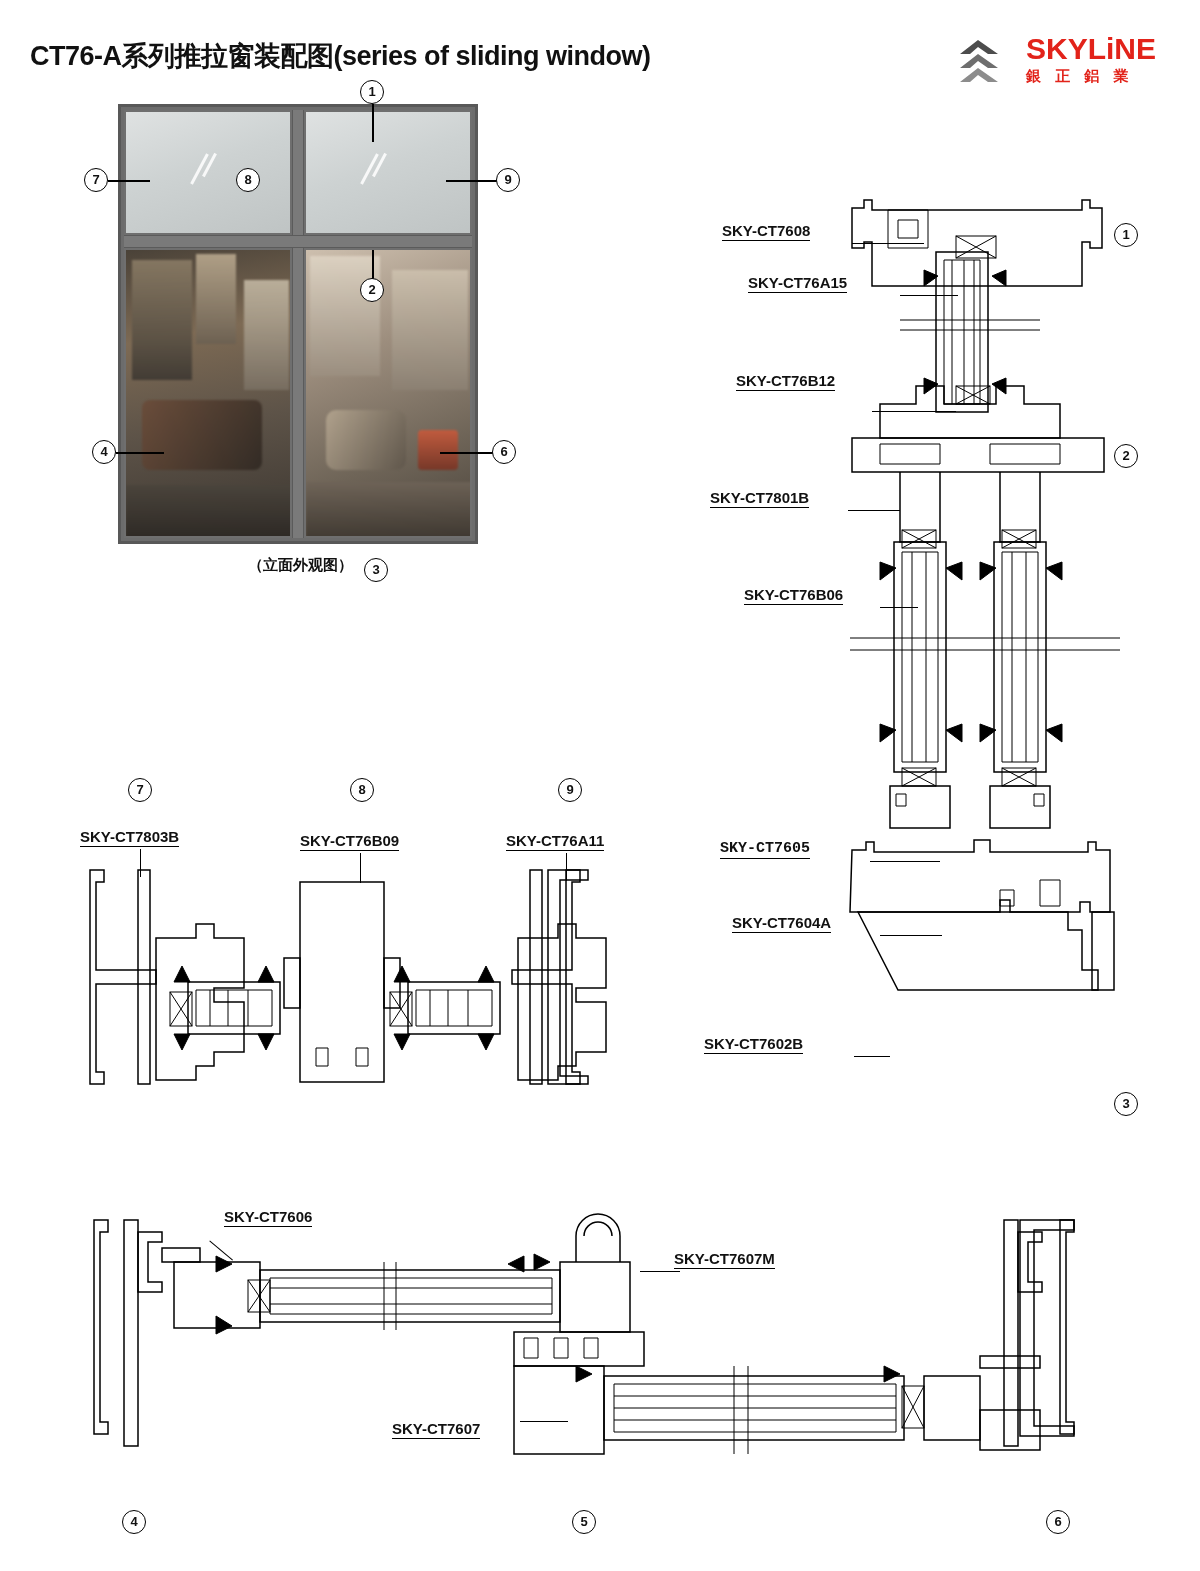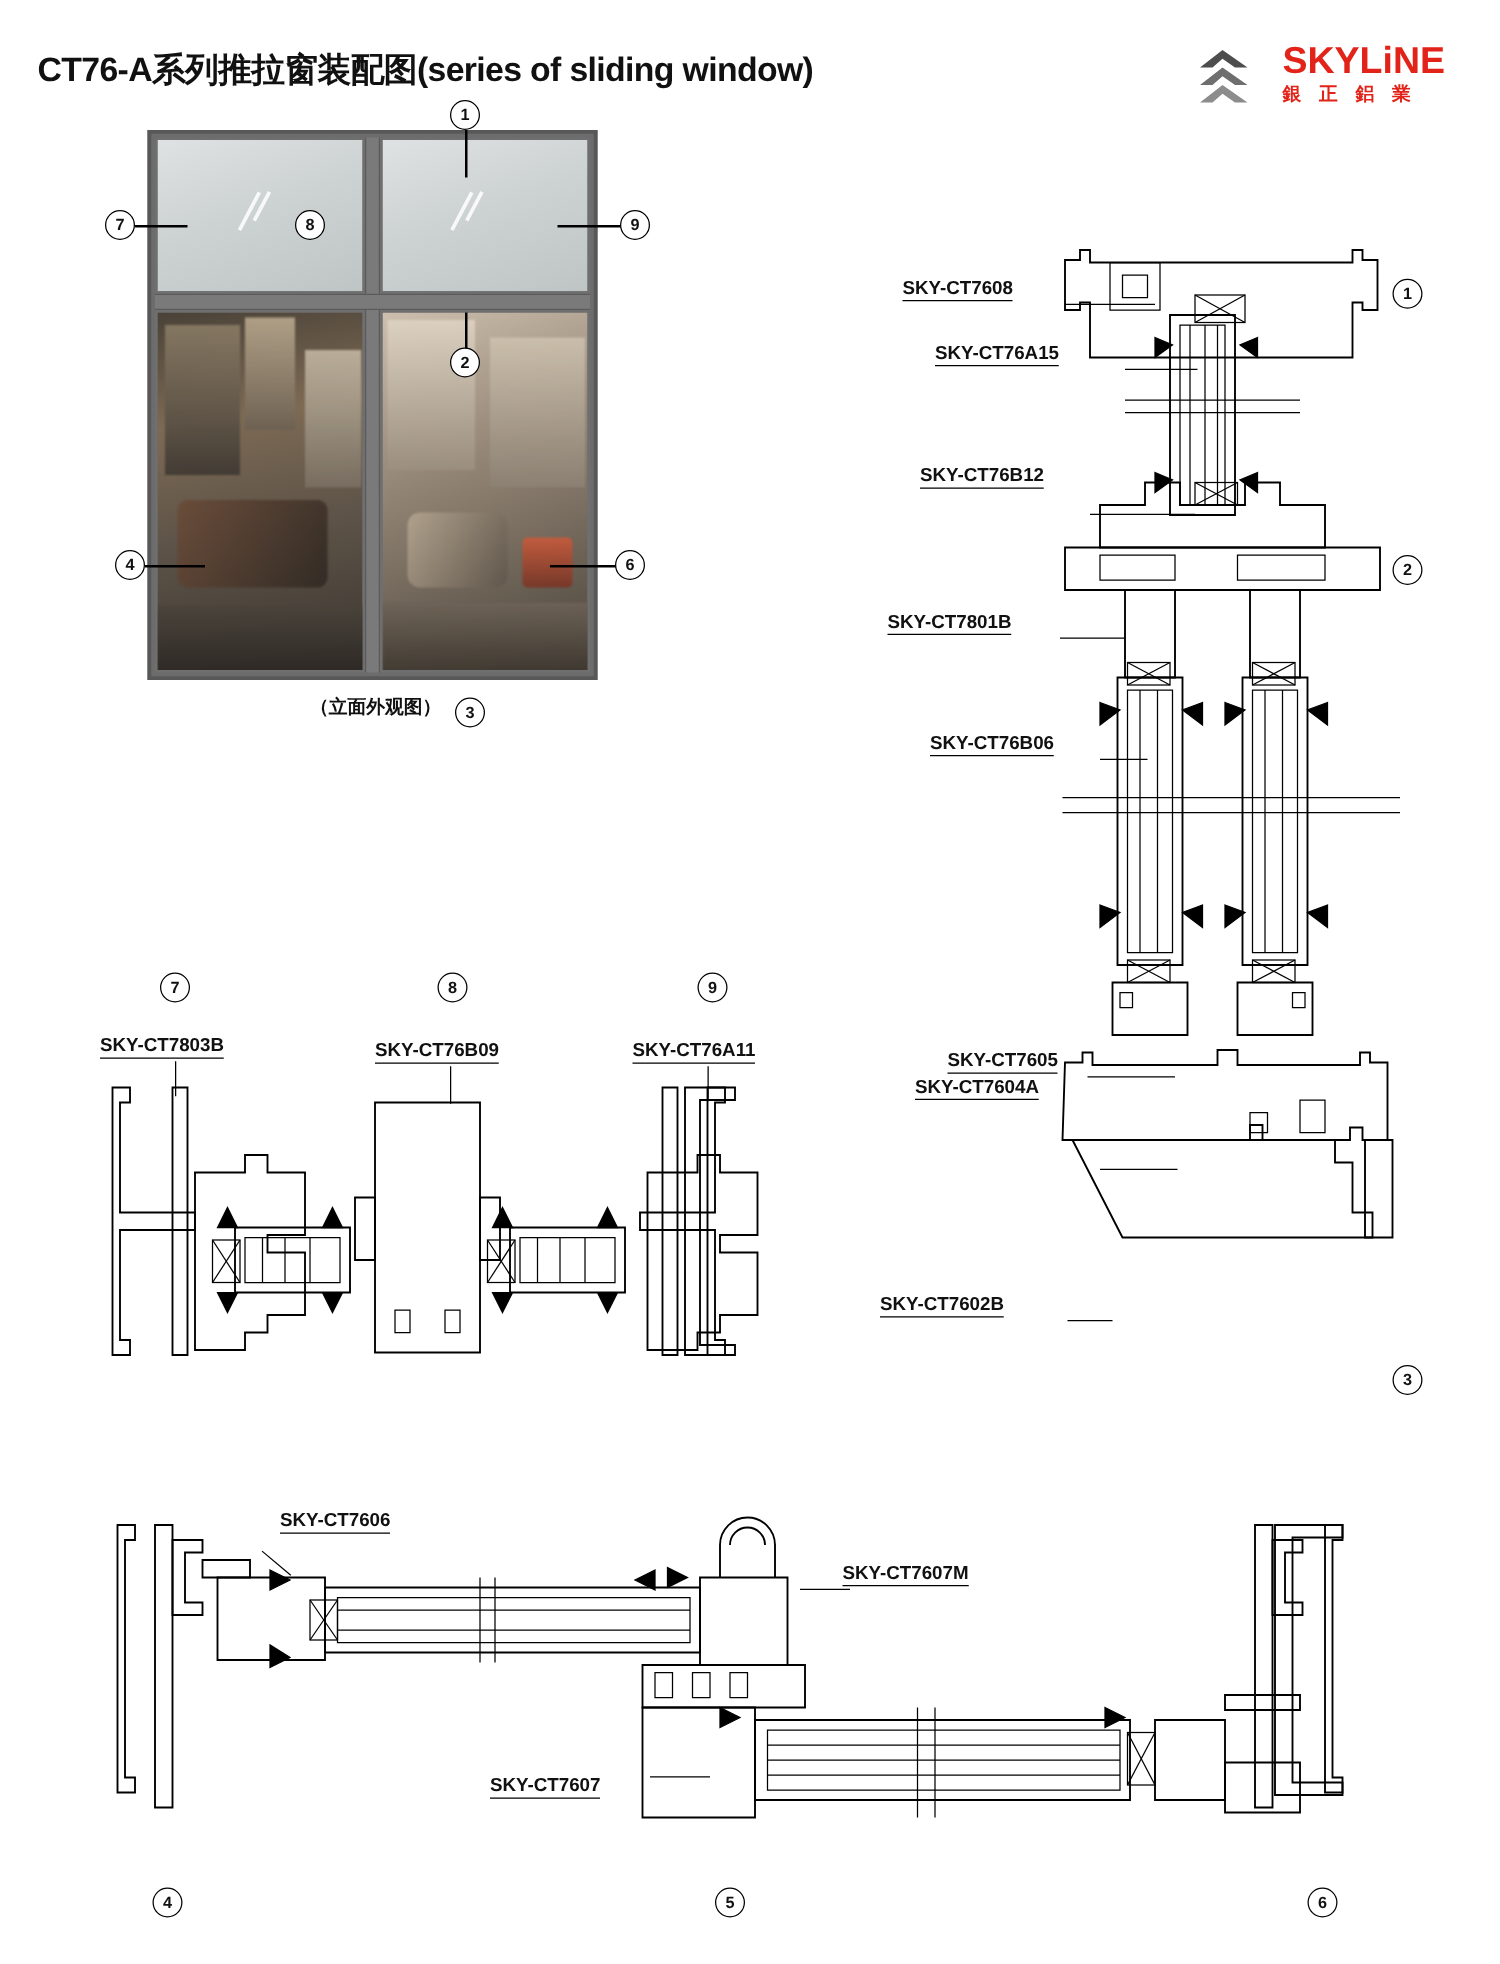--- a/index.html
+++ b/index.html
@@ -241,24 +241,24 @@
 
 <div class="abs plabel" style="left:736px; top:372px;">SKY-CT76B12</div>
 <div class="abs leader" style="left:872px; top:411px; width:84px; height:1.4px;"></div>
 
 <div class="abs plabel" style="left:710px; top:489px;">SKY-CT7801B</div>
 <div class="abs leader" style="left:848px; top:510px; width:52px; height:1.4px;"></div>
 
 <div class="abs plabel" style="left:744px; top:586px;">SKY-CT76B06</div>
 <div class="abs leader" style="left:880px; top:607px; width:38px; height:1.4px;"></div>
 
-<div class="abs plabel" style="left:758px; top:840px;">SKY-CT7605</div>
+<div class="abs plabel" style="left:720px; top:840px;font-family:Liberation Mono, monospace;">SKY-CT7605</div>
 <div class="abs leader" style="left:870px; top:861px; width:70px; height:1.4px;"></div>
 
-<div class="abs plabel" style="left:732px; top:861px;">SKY-CT7604A</div>
+<div class="abs plabel" style="left:732px; top:914px;">SKY-CT7604A</div>
 <div class="abs leader" style="left:880px; top:935px; width:62px; height:1.4px;"></div>
 
 <div class="abs plabel" style="left:704px; top:1035px;">SKY-CT7602B</div>
 <div class="abs leader" style="left:854px; top:1056px; width:36px; height:1.4px;"></div>
 
 <div class="abs bubble" style="left:1114px; top:223px;">1</div>
 <div class="abs bubble" style="left:1114px; top:444px;">2</div>
 <div class="abs bubble" style="left:1114px; top:1092px;">3</div>
 
 <div class="abs" style="left:78px; top:862px; width:540px; height:270px;">

